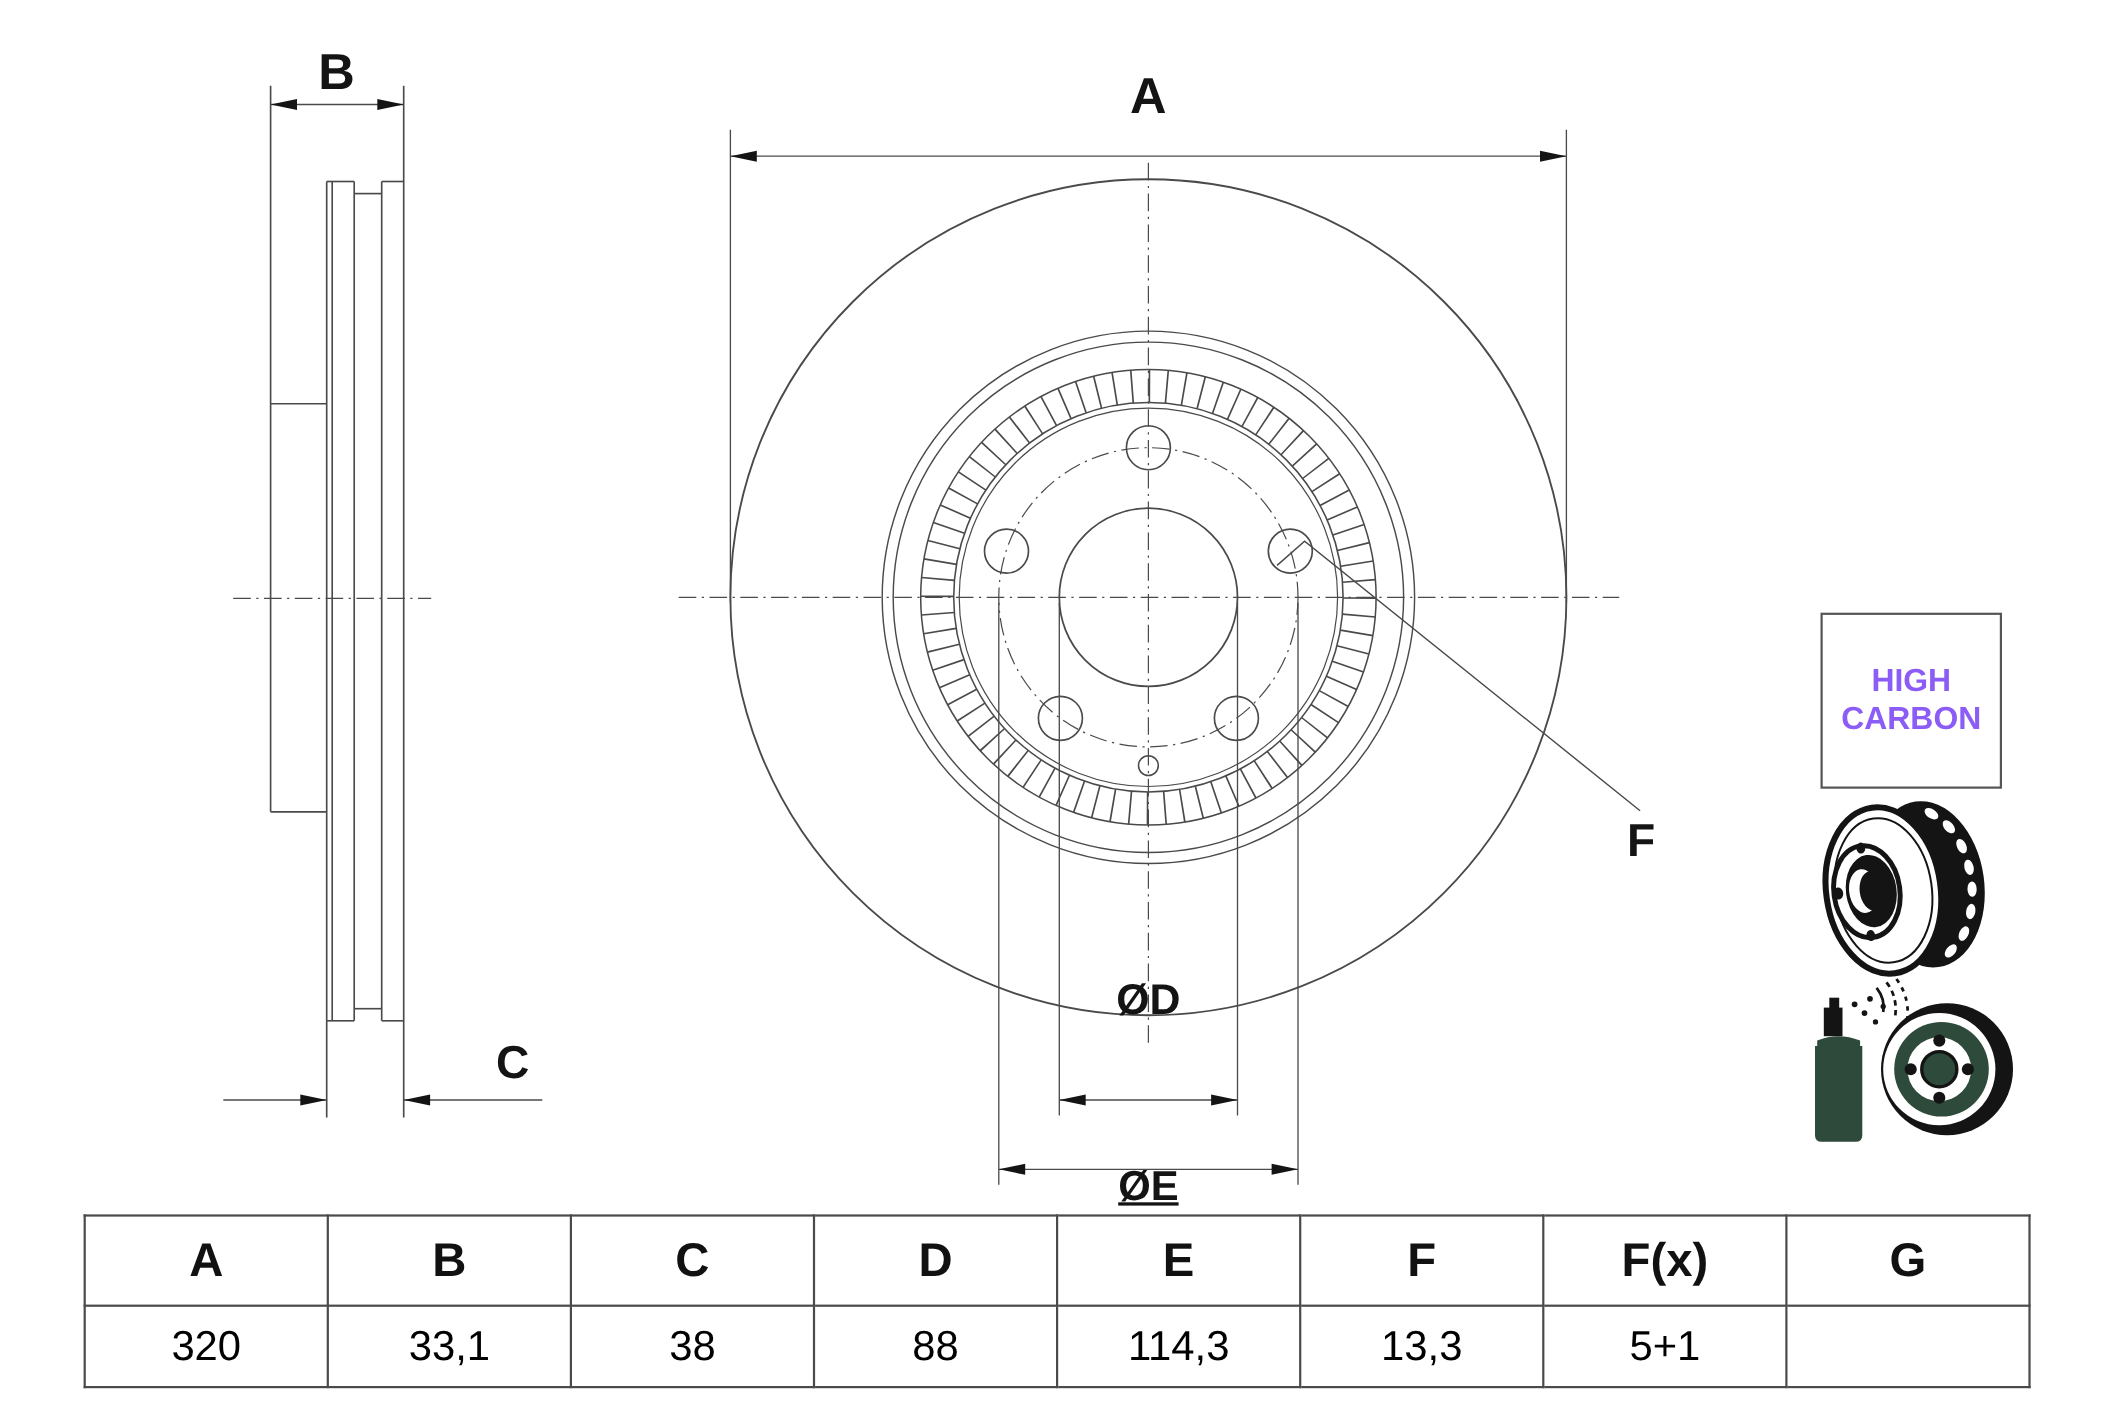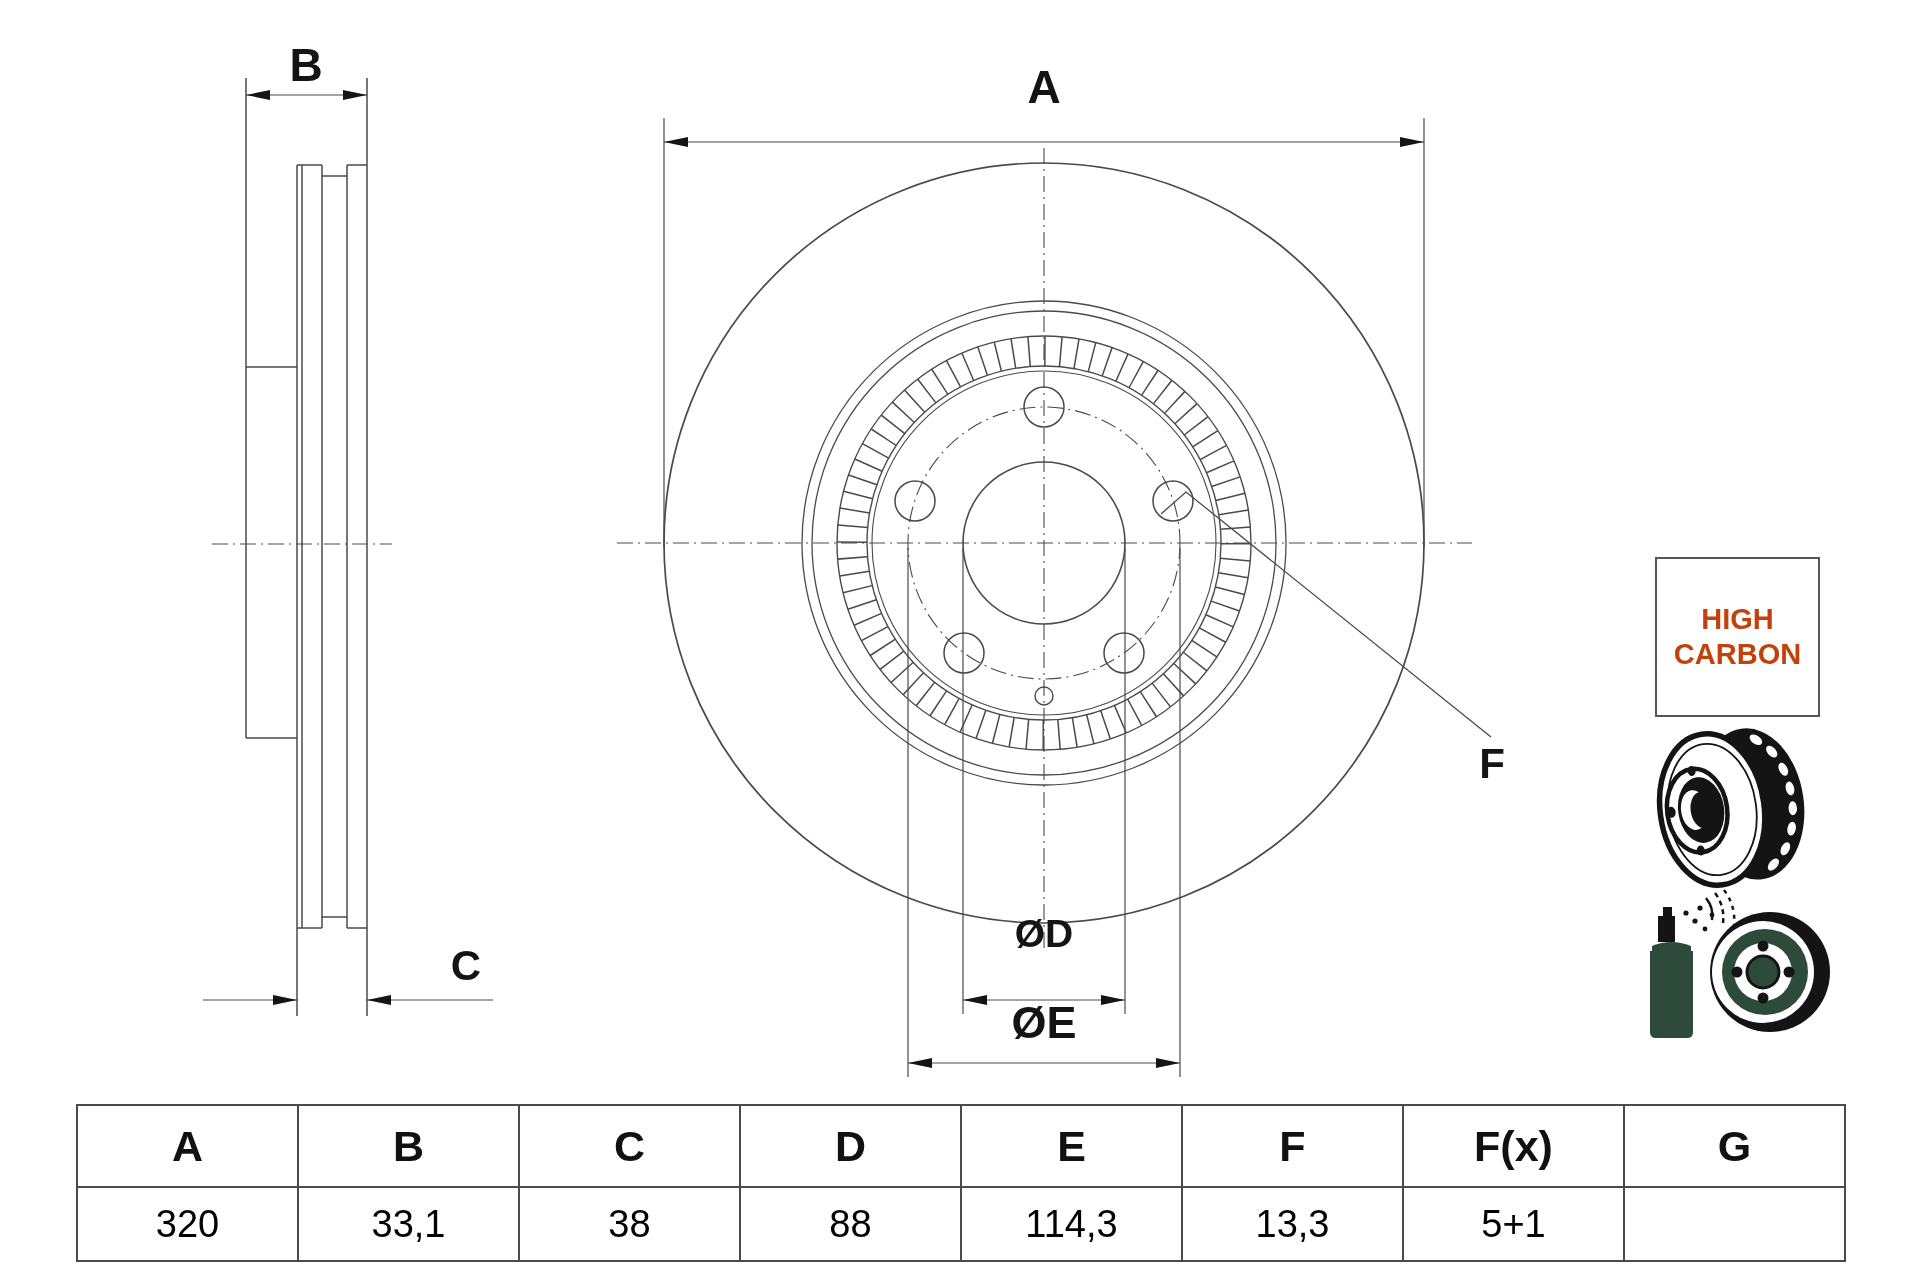--- a/index.html
+++ b/index.html
@@ -4,27 +4,27 @@
 <style>
   html,body{margin:0;padding:0;background:#ffffff;}
   #canvas{position:relative;width:1920px;height:1280px;background:#ffffff;overflow:hidden;
           font-family:"Liberation Sans", sans-serif;color:#1a1a1a;}
   svg{position:absolute;left:0;top:0;}
   .lbl{position:absolute;font-weight:600;color:#141414;letter-spacing:0px;}
   .lbl.center{text-align:center;}
   .dimA{left:1004px;top:60px;width:80px;font-size:46px;}
   .dimB{left:266px;top:38px;width:80px;font-size:46px;}
   .dimC{left:436px;top:942px;width:60px;font-size:42px;}
-  .dimD{left:984px;top:912px;width:120px;font-size:39px;}
-  .dimE{left:984px;top:997px;width:120px;font-size:45px;}
+  .dimD{left:984px;top:888px;width:120px;font-size:39px;}
+  .dimE{left:984px;top:1058px;width:120px;font-size:38px;text-decoration:underline;}
   .dimF{left:1462px;top:740px;width:60px;font-size:42px;}
   #hc-badge{position:absolute;left:1655px;top:557px;width:165px;height:160px;
             border:2px solid #555;background:#fff;display:flex;flex-direction:column;
             align-items:center;justify-content:center;box-sizing:border-box;}
-  #hc-badge span{font-weight:700;font-size:29px;line-height:1.22;color:#c2410c;}
+  #hc-badge span{font-weight:700;font-size:29px;line-height:1.22;color:#8b5cf6;}
   #spec-table{position:absolute;left:76px;top:1104px;width:1770px;height:154px;
               border-collapse:collapse;table-layout:fixed;background:#fff;}
   #spec-table td{border:2px solid #4a4a4a;text-align:center;vertical-align:middle;padding:0;}
   #spec-table tr.hdr td{height:80px;font-weight:700;font-size:43px;color:#111;}
   #spec-table tr.val td{height:72px;font-weight:400;font-size:38px;color:#000000;}
 </style>
 </head>
 <body>
 
 <div id="canvas">

